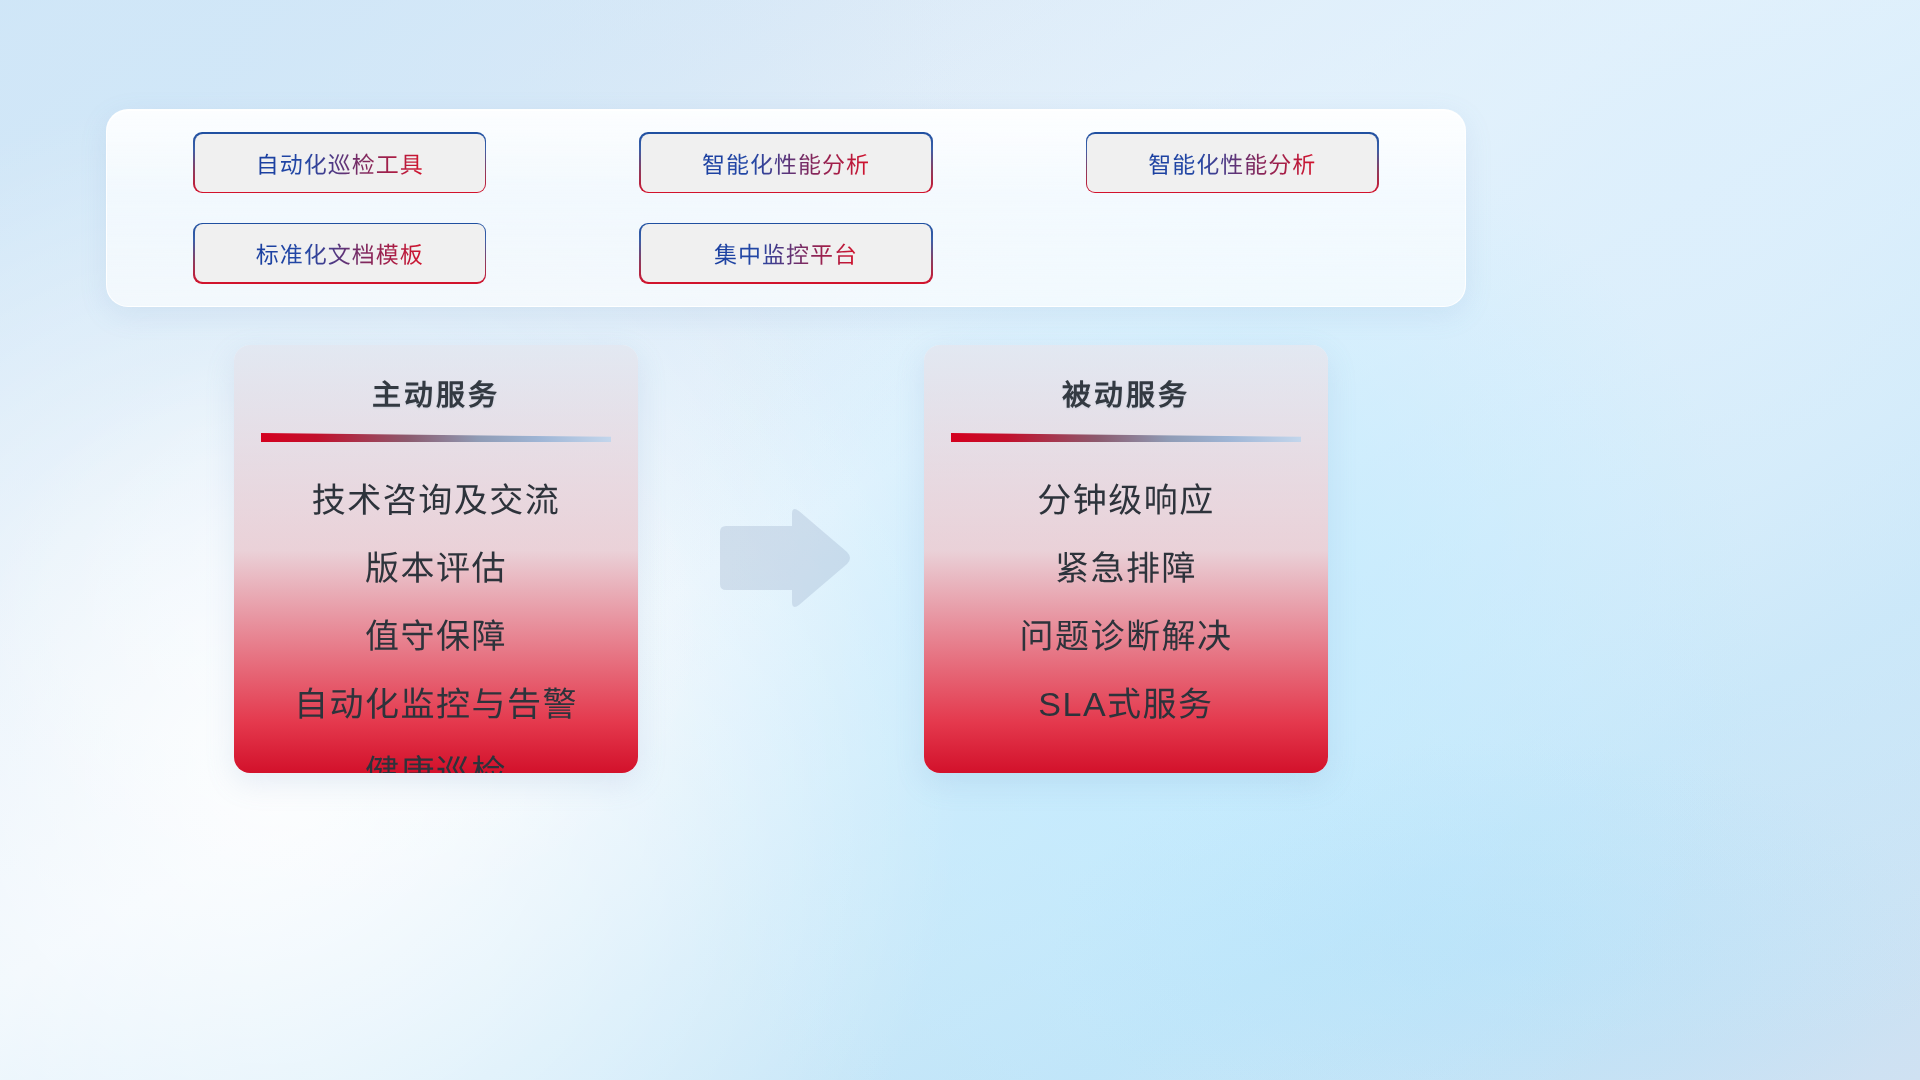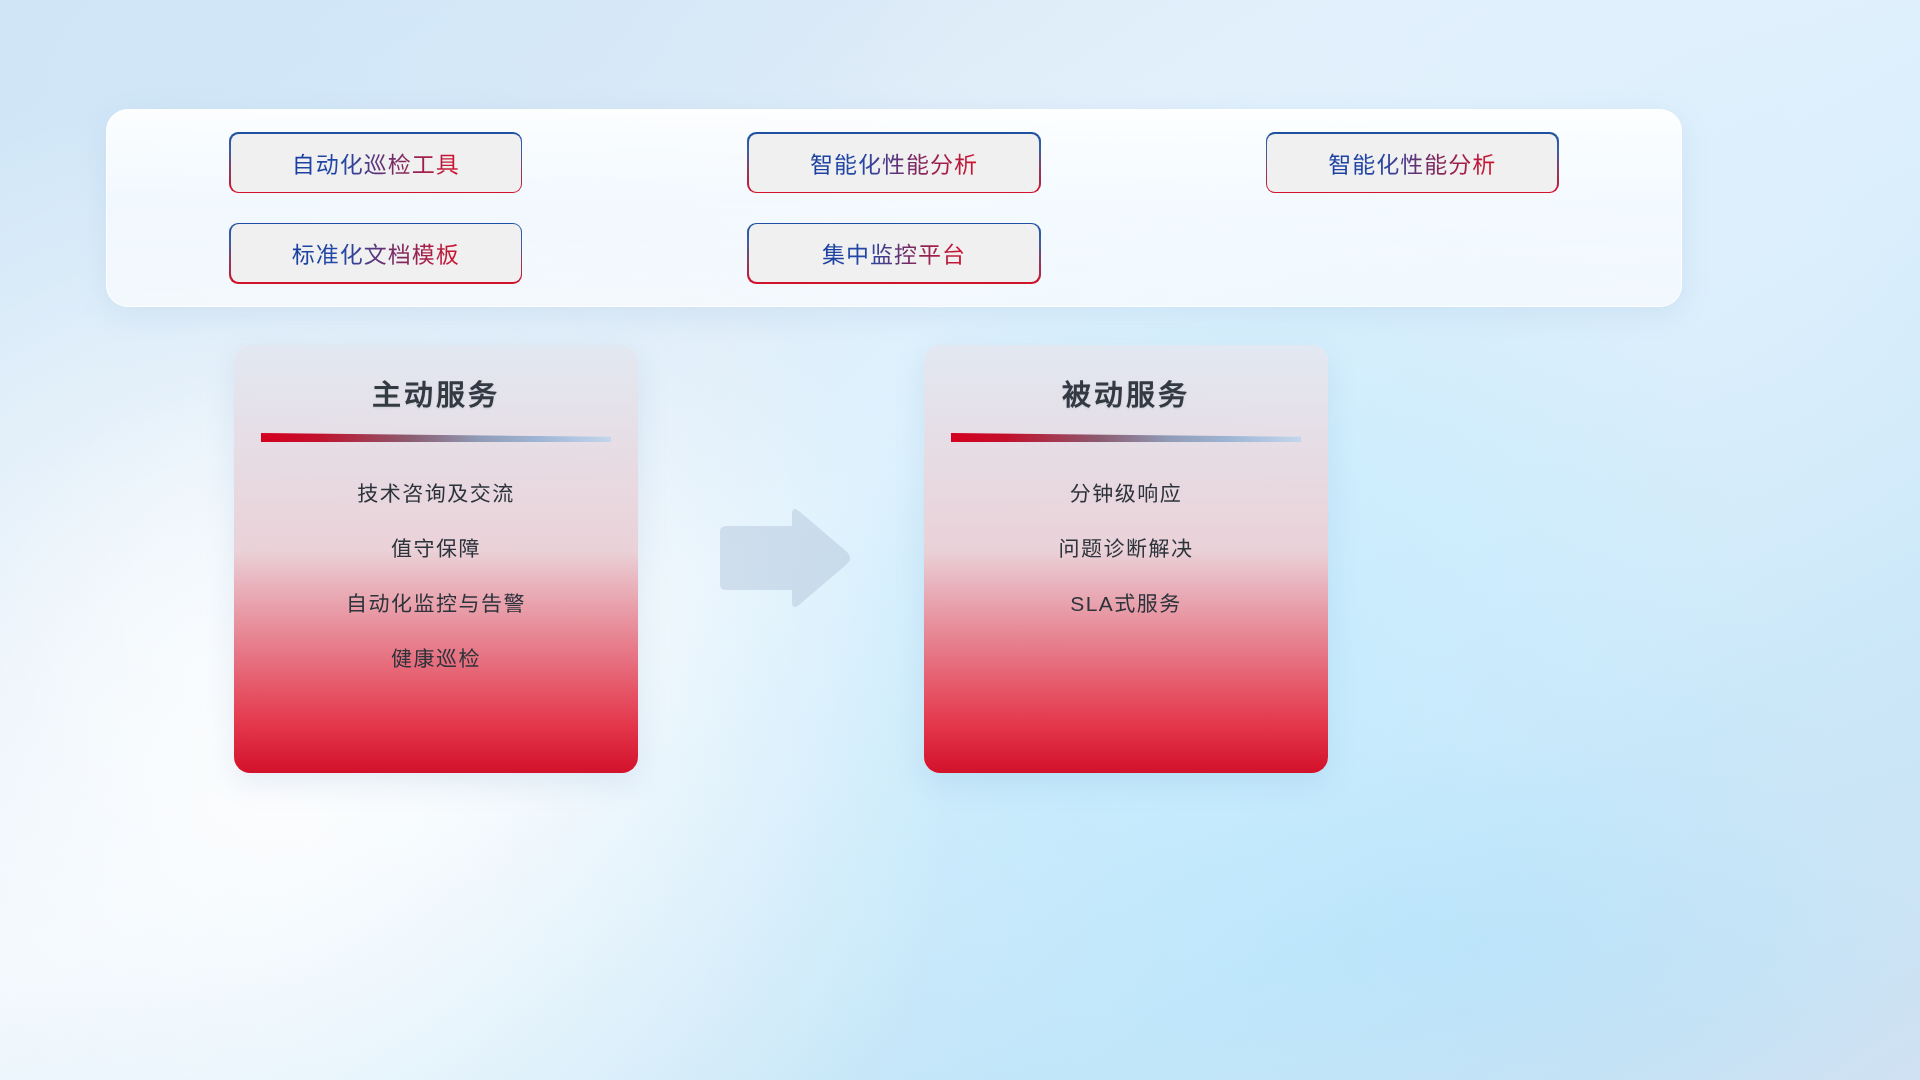--- a/index.html
+++ b/index.html
@@ -30,21 +30,21 @@
     background:
       radial-gradient(ellipse 520px 420px at 18% 58%, rgba(255,255,255,0.55), rgba(255,255,255,0) 70%),
       radial-gradient(ellipse 640px 300px at 78% 88%, rgba(180,226,250,0.5), rgba(180,226,250,0) 70%);
     pointer-events:none;
   }
 
   
   .top-panel {
     position: absolute;
     left: 106px;  top: 109px;
-    width: 1576px; height: 198px;
+    width: 1360px; height: 198px;
     border-radius: 22px;
     background: linear-gradient(180deg, rgba(255,255,255,0.92) 0%, rgba(248,252,255,0.80) 45%, rgba(255,255,255,0.62) 100%);
     border: 1px solid rgba(255,255,255,0.95);
     box-shadow: 0 8px 28px rgba(110,150,190,0.13), inset 0 1px 0 rgba(255,255,255,0.9);
     display: grid;
     grid-template-columns: repeat(3, 1fr);
     grid-template-rows: 1fr 1fr;
     align-items: center;
     justify-items: center;
     padding: 18px 20px;
@@ -134,21 +134,21 @@
   }
 
   .card-list {
     margin-top: 24px;
     display: flex;
     flex-direction: column;
     list-style: none;
   }
   .card-list li {
     text-align: center;
-    font-size: 21px;
+    font-size: 34px;
     color: #2d333b;
     letter-spacing: 1.5px;
     line-height: 1;
     padding: 17px 0;
     white-space: nowrap;
   }
 
   
   .arrow {
     position: absolute;
@@ -182,35 +182,37 @@
     </div>
   </div>
 
   <div class="card" id="card-proactive">
     <div class="card-title">主动服务</div>
     <div class="divider">
       <div class="bar"></div>
     </div>
     <ul class="card-list">
       <li>技术咨询及交流</li>
+      <li>版本评估</li>
       <li>值守保障</li>
       <li>自动化监控与告警</li>
       <li>健康巡检</li>
     </ul>
   </div>
 
   <svg class="arrow" viewBox="0 0 140 110" aria-hidden="true">
     <path d="M6 28 Q6 22 12 22 L78 22 L78 10 Q78 2 85 7 L133 48 Q139 54 133 60 L85 101 Q78 106 78 98 L78 86 L12 86 Q6 86 6 80 Z" fill="rgba(150,170,200,0.30)"></path>
   </svg>
 
   <div class="card" id="card-reactive">
     <div class="card-title">被动服务</div>
     <div class="divider">
       <div class="bar"></div>
     </div>
     <ul class="card-list">
       <li>分钟级响应</li>
+      <li>紧急排障</li>
       <li>问题诊断解决</li>
       <li>SLA式服务</li>
     </ul>
   </div>
 
 </div>
 
 </body></html>

